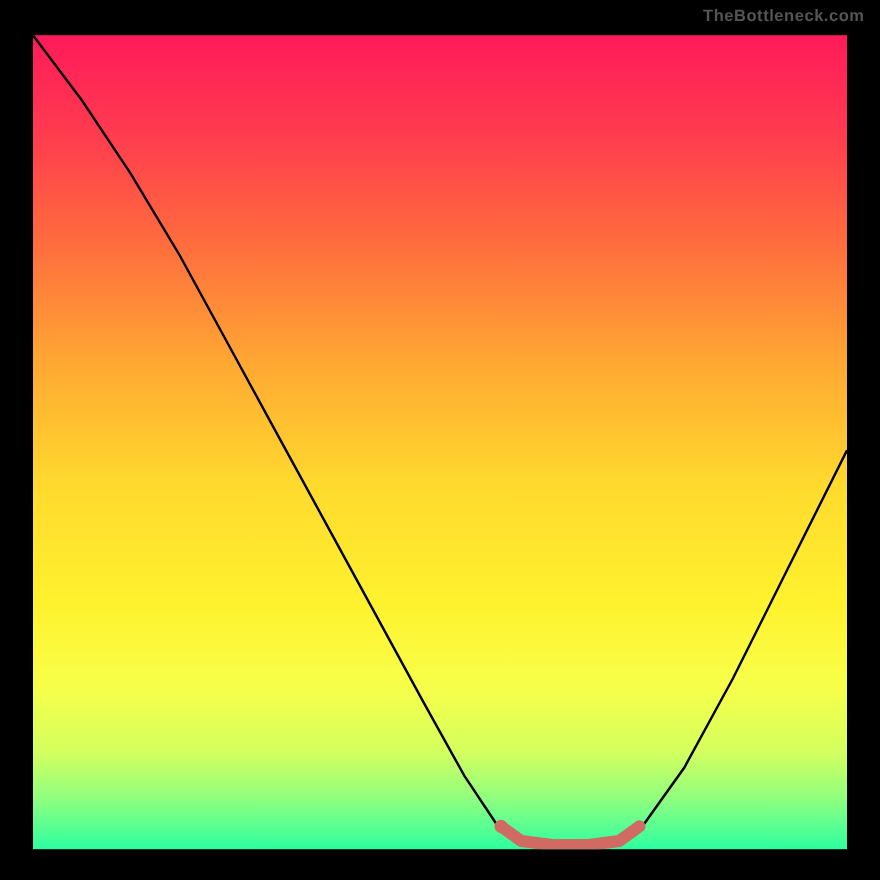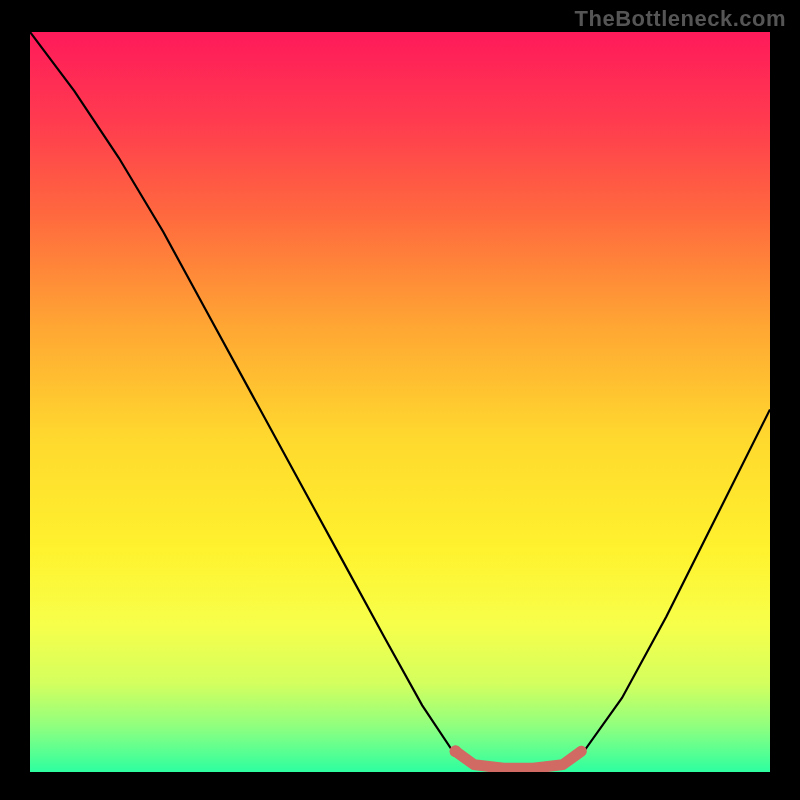--- a/index.html
+++ b/index.html
@@ -1,18 +1,18 @@
 <!DOCTYPE html>
 <html><head>
 <meta charset="utf-8">
 <style>
   * { margin: 0; padding: 0; box-sizing: border-box; }
   html, body { width: 800px; height: 800px; background: #000; overflow: hidden; }
   .stage { position: relative; width: 800px; height: 800px; background: #000; }
-  .watermark { position: absolute; top: 6px; right: 14px; color: #555; font-family: Arial, Helvetica, sans-serif; font-size: 22px; font-weight: 600; letter-spacing: 0.5px; }
+  .watermark { position: absolute; top: 6px; right: 14px; color: #555; font-family: Arial, Helvetica, sans-serif; font-size: 15px; font-weight: 600; letter-spacing: 0.5px; }
   .plot { position: absolute; }
   svg { display: block; }
 </style>
 </head>
 <body>
 <div class="stage">
 
 <div class="watermark">TheBottleneck.com</div>
 
 <svg class="plot" width="800" height="800" viewBox="0 0 800 800">

